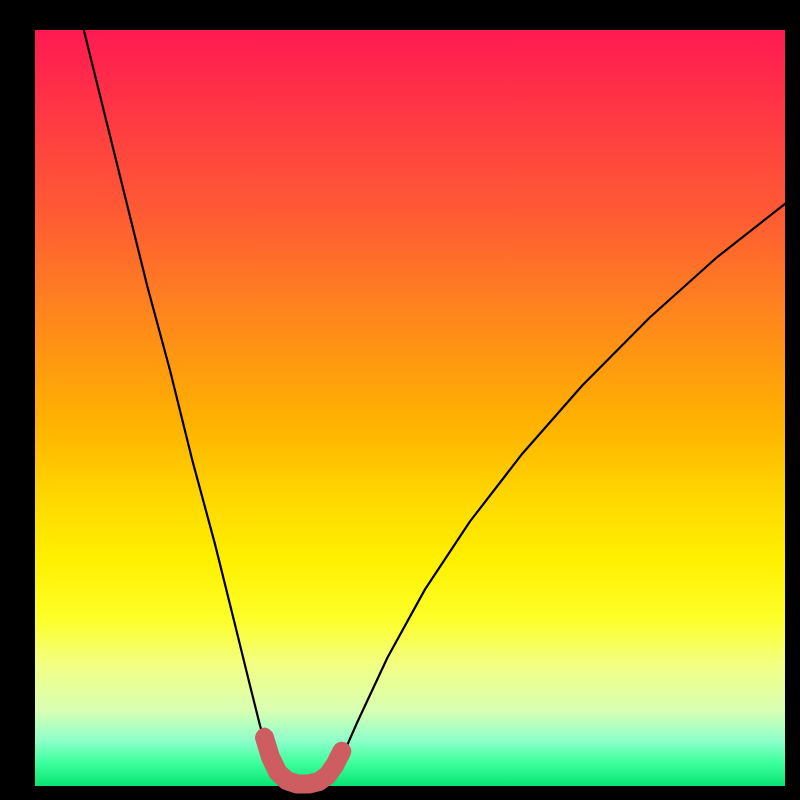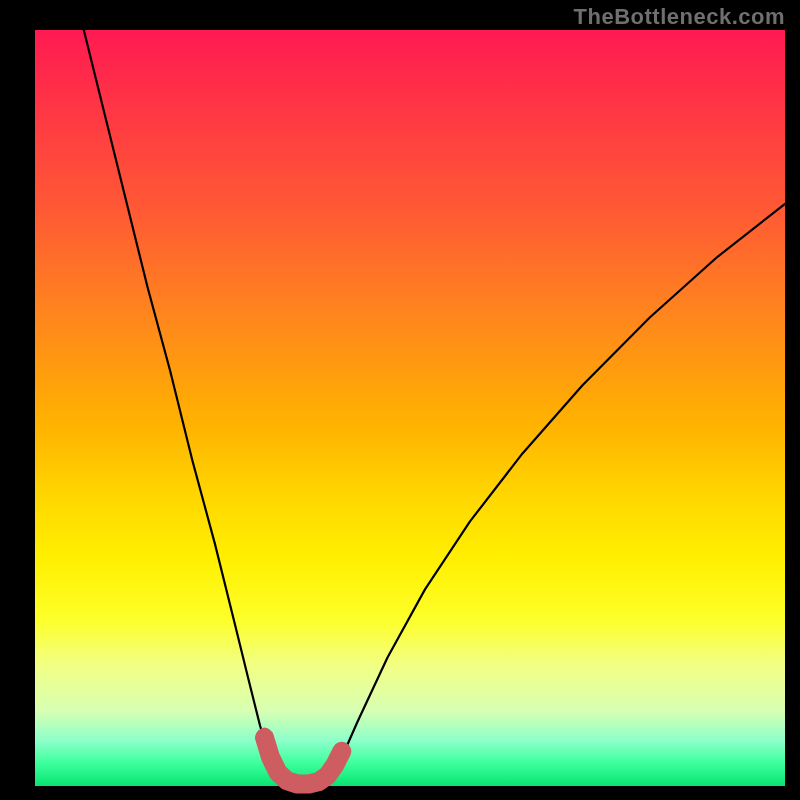--- a/index.html
+++ b/index.html
@@ -49,19 +49,18 @@
     position: absolute;
     left: 0;
     top: 0;
   }
 </style>
 </head>
 <body>
 
 <div class="frame">
   <div class="plot-area" id="plot" style="left: 35px; top: 30px; width: 750px; height: 756px;"></div>
-  <div class="watermark" id="wm" style="right: 15px; top: 4px; font-size: 22px;">TheBottleneck.com</div>
   <svg class="curve" id="svg" width="800" height="800">
       <path d="M 83.8 30.0 L 102.5 105.6 L 125.0 196.3 L 147.5 287.0 L 170.0 370.2 L 192.5 460.9 L 215.0 544.1 L 233.8 619.7 L 248.7 680.2 L 260.0 725.5 L 269.0 755.8 L 278.8 774.7 L 290.0 783.0 L 305.0 784.5 L 320.0 783.0 L 331.3 774.7 L 342.5 755.8 L 357.5 721.7 L 387.5 657.5 L 425.0 589.4 L 470.0 521.4 L 522.5 453.4 L 582.5 385.3 L 650.0 317.3 L 717.5 256.8 L 785.0 203.9" fill="none" stroke="#000000" stroke-width="2.2" stroke-linecap="round" stroke-linejoin="round"></path>
       <path d="M 264.5 737.6 L 270.5 757.3 L 278.0 772.4 L 287.0 780.7 L 297.5 784.1 L 308.0 784.1 L 318.5 781.8 L 327.5 775.4 L 335.0 764.8 L 341.8 751.2" fill="none" stroke="#cd5d60" stroke-width="19" stroke-linecap="round" stroke-linejoin="round"></path>
       <circle cx="264.5" cy="733.6" r="6" fill="#cd5d60"></circle>
     </svg>
 </div>
 
 </body></html>

